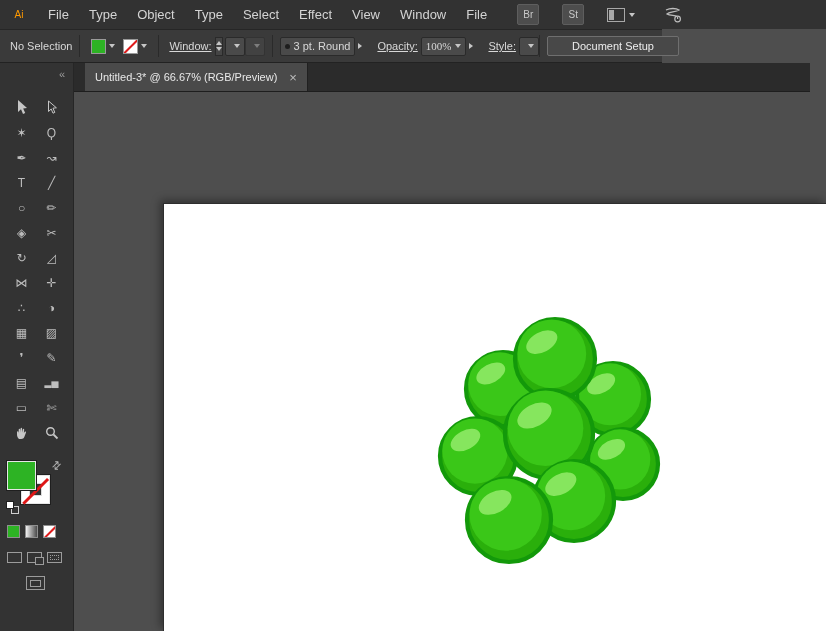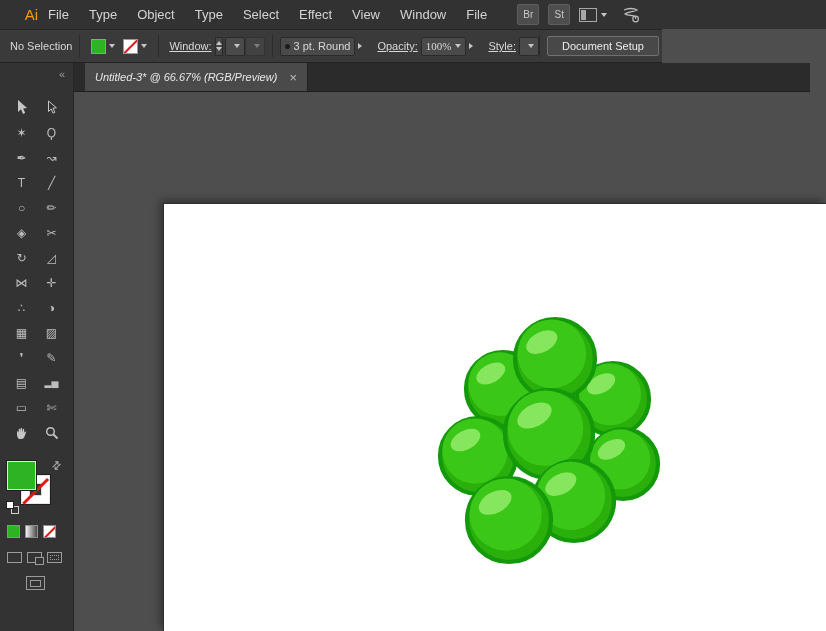--- a/index.html
+++ b/index.html
@@ -2,24 +2,24 @@
 <html><head>
 <meta charset="utf-8">
 <style>
   html,body{margin:0;padding:0;width:826px;height:631px;overflow:hidden;
     font-family:"Liberation Sans","DejaVu Sans",sans-serif;background:#4e4e4e;}
   .app{position:absolute;inset:0;}
 
   
   .menubar{position:absolute;top:0;left:0;width:826px;height:29px;background:#323232;
     display:flex;align-items:center;font-size:13px;color:#d4d4d4;}
-  .logo{width:38px;text-align:right;font-weight:normal;font-size:15px;}
+  .logo{width:38px;text-align:center;font-weight:normal;font-size:10px;}
   .menu-items{display:flex;align-items:center;height:100%;}
   .menu-item{padding:0 10px;line-height:29px;cursor:default;}
-  .appbar-right{display:flex;align-items:center;margin-left:20px;gap:9px;}
+  .appbar-right{display:flex;align-items:center;margin-left:20px;gap:23px;}
   .sq-btn{width:20px;height:19px;background:#4d4d4d;border:1px solid #5e5e5e;border-radius:2px;
     color:#c9c9c9;font-size:10px;display:flex;align-items:center;justify-content:center;}
   .ws-wrap{display:flex;align-items:center;gap:4px;}
   .ws-icon{width:16px;height:12px;border:1px solid #a8a8a8;position:relative;display:inline-block;}
   .ws-icon::before{content:"";position:absolute;left:1px;top:1px;bottom:1px;width:5px;background:#a8a8a8;}
   .sync{display:flex;align-items:center;margin-left:6px;}
 
   .chev-d{width:0;height:0;border-left:3.5px solid transparent;border-right:3.5px solid transparent;
     border-top:4px solid #c6c6c6;display:inline-block;}
   .chev-u{width:0;height:0;border-left:3.5px solid transparent;border-right:3.5px solid transparent;
@@ -44,25 +44,25 @@
     background:#454545;border:1px solid #2a2a2a;align-items:center;margin-right:2px;}
   .combo{height:19px;background:#4a4a4a;border:1px solid #2a2a2a;border-radius:2px;
     display:flex;align-items:center;justify-content:space-between;padding:0 4px;box-sizing:border-box;gap:4px;}
   .combo.disabled{background:#424242;border-color:#333;}
   .w38{width:38px;} .w46{width:46px;font-family:Liberation Serif, serif;} .w88{width:90px;} .w96{width:98px;}
   .combo-center{flex:1;text-align:center;}
   .dot{width:5px;height:5px;border-radius:50%;background:#1d1d1d;display:inline-block;flex:none;}
   .arrow-btn{margin:0 3px;display:inline-flex;align-items:center;}
   .ml14{margin-left:12px;}
   .btn{background:#484848;border:1px solid #6f6f6f;border-radius:2px;color:#ececec;
-    padding:3px 14px;font-size:11px;margin-right:5px;font-family:inherit;}
+    padding:3px 24px;font-size:11px;margin-right:5px;font-family:inherit;}
 
   
   .tabbar{position:absolute;top:63px;left:74px;right:16px;height:29px;background:#2b2b2b;
-    border-bottom:1px solid #1e1e1e;display:flex;align-items:flex-start;box-sizing:border-box;font-style:italic;}
+    border-bottom:1px solid #1e1e1e;display:flex;align-items:flex-start;box-sizing:border-box;}
   .tab{margin-left:11px;height:28px;background:#4a4a4a;display:flex;align-items:center;
     padding:0 10px;font-size:11px;color:#e8e8e8;gap:12px;border-right:1px solid #202020;}
   .tab-close{color:#bdbdbd;font-size:13px;line-height:1;}
 
   
   .toolbar{position:absolute;left:0;top:63px;bottom:0;width:74px;background:#333;
     border-right:1px solid #262626;box-sizing:border-box;}
   .tb-collapse{position:absolute;top:5px;right:8px;color:#9c9c9c;font-size:11px;}
   .tools{position:absolute;top:32px;left:50%;transform:translateX(-50%);
     display:grid;grid-template-columns:30px 30px;}

